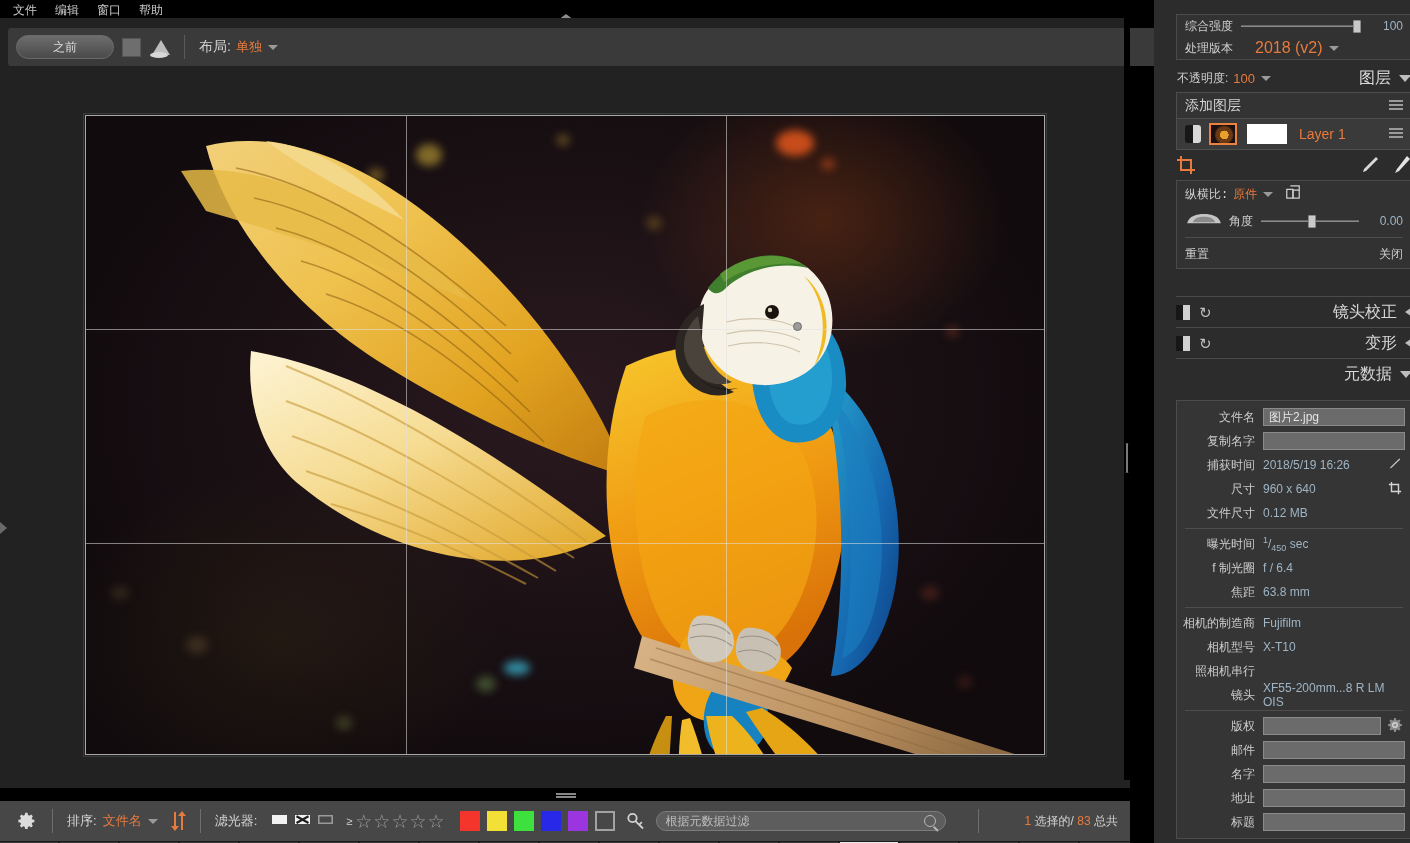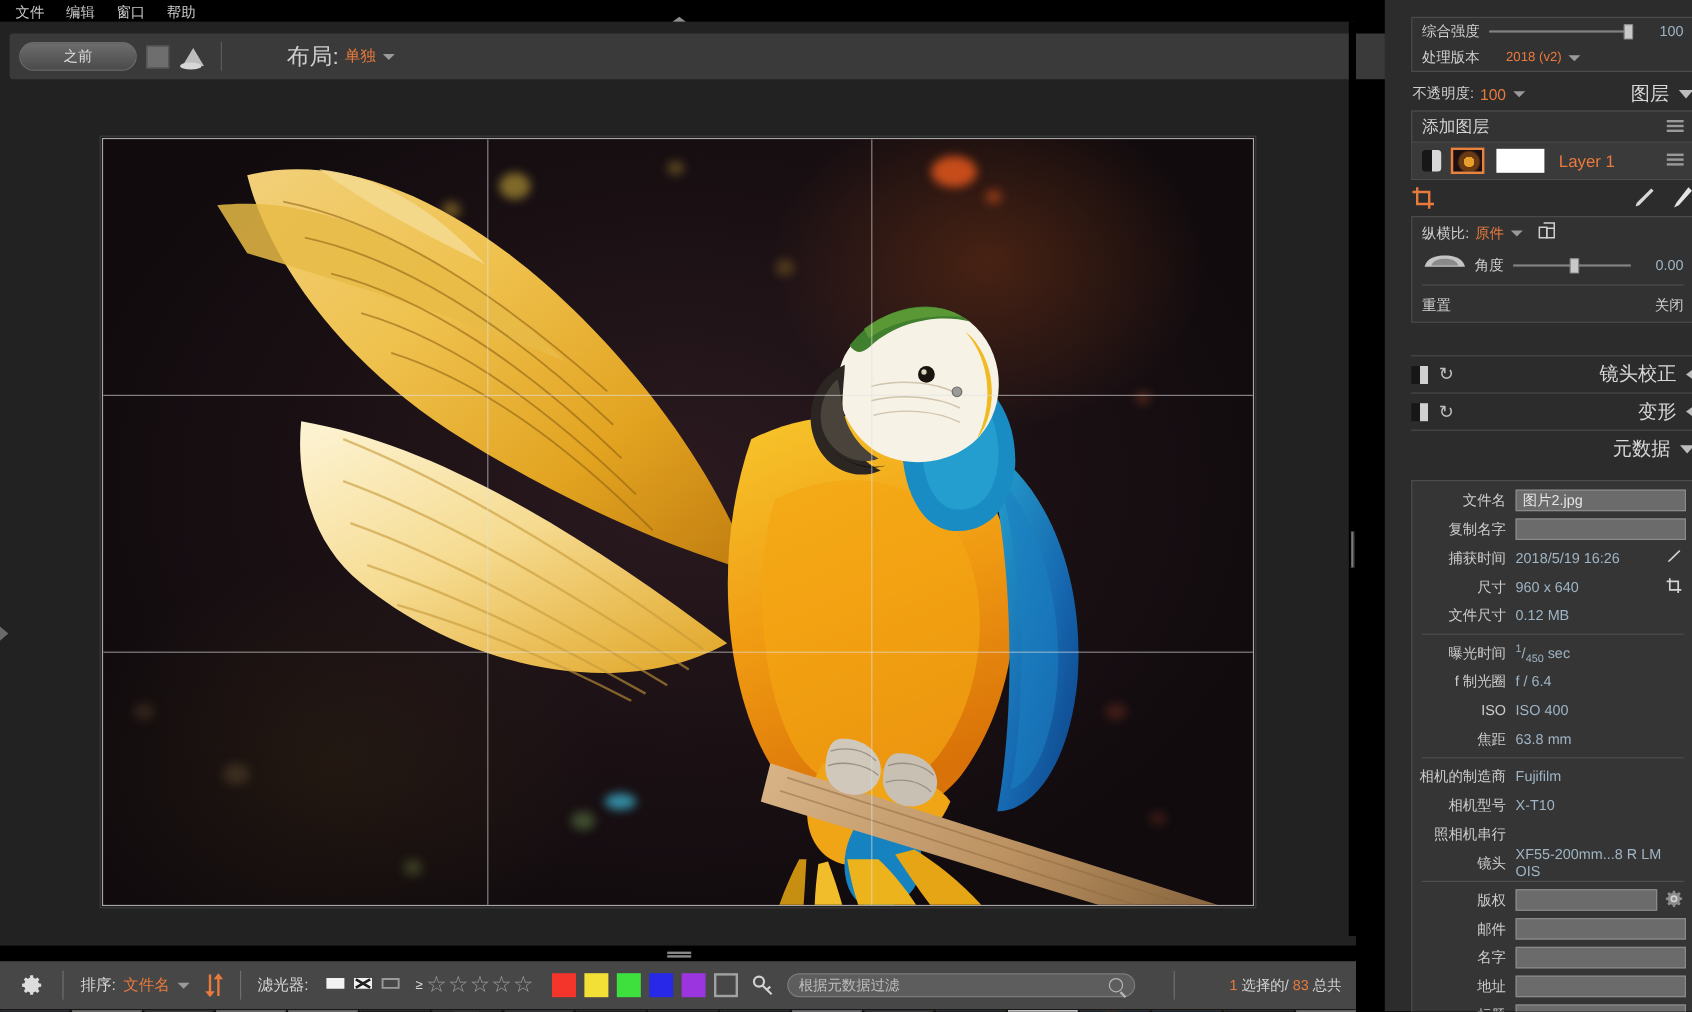--- a/index.html
+++ b/index.html
@@ -47,21 +47,21 @@
   .cone-icon::before{
     content:""; position:absolute; left:4px; bottom:3px;
     border-left:9px solid transparent; border-right:9px solid transparent;
     border-bottom:15px solid #bdbdbd;
   }
   .cone-icon::after{
     content:""; position:absolute; left:2px; bottom:0px; width:18px;height:6px;
     background:#d7d7d7; border-radius:50%;
   }
   .tb-sep { width:1px; height:24px; background:#5a5a5a; margin:0 14px; }
-  .layout-lbl { color:#cfcfcf; font-size:19px;margin-left:40px; }
+  .layout-lbl { color:#cfcfcf; font-size:14px; }
   .layout-val { color:#e87a3c; font-size:13px; margin-left:5px; }
   .caret-dn {
     display:inline-block; width:0;height:0;margin-left:6px;
     border-left:5px solid transparent;border-right:5px solid transparent;
     border-top:5px solid #9a9a9a; vertical-align:middle;
   }
 
   .canvas-area {
     position:absolute; left:0; top:58px; width:1130px; height:712px; background:#222;
   }
@@ -509,21 +509,21 @@
       <div class="row">
         <span class="r-lbl">综合强度</span>
         <span class="slider">
           <span class="track"></span>
             <span class="knob" style="left:95%"></span>
         </span>
         <span class="num">100</span>
       </div>
       <div class="row">
         <span class="r-lbl">处理版本</span>
-        <span style="color:#e87a3c;font-size:11px;margin-left:22px;">2018 (v2)</span>
+        <span style="color:#e87a3c;font-size:16px;margin-left:22px;">2018 (v2)</span>
         <span class="caret-dn"></span>
       </div>
     </div>
 
     <div style="display:flex;align-items:center;height:28px;padding:0 23px;margin-top:4px;">
       <span class="r-lbl">不透明度:</span>
       <span style="color:#e87a3c;font-size:13px;margin-left:5px;">100</span>
       <span class="caret-dn"></span>
       <span style="margin-left:auto;color:#d8d8d8;font-size:16px;">图层</span>
       <span class="tri-d"></span>
@@ -565,21 +565,21 @@
         </span>
         <span class="brush" style="margin-left:8px;">
           <svg viewBox="0 0 22 20" width="22" height="20">
             <path fill="#e4e4e4" d="M17 1l3 3-11 12-4 2 2-4z"></path>
           </svg>
         </span>
       </span>
     </div>
 
     <div class="panel-box">
-      <div class="row" style="height:26px;">
+      <div class="row" style="height:26px;font-family:Liberation Mono, monospace;">
         <span class="r-lbl">纵横比:</span>
         <span style="color:#e87a3c;font-size:12px;margin-left:5px;">原件</span>
         <span class="caret-dn"></span>
         <span style="margin-left:12px;">
           <svg viewBox="0 0 18 18" width="16" height="16">
             <path fill="none" stroke="#cfcfcf" stroke-width="1.4" d="M2 6h7v10H2zM6 2h10v5"></path>
             <path fill="none" stroke="#cfcfcf" stroke-width="1.4" d="M9 7h7v9H9z"></path>
           </svg>
         </span>
       </div>
@@ -666,25 +666,20 @@
         <span class="md-lbl">曝光时间</span>
         <span class="md-val" style="flex:1"><sup>1</sup>/<sub>450</sub><span> sec</span></span>
         <span class="md-icn"></span>
       </div>
       <div class="md-row">
         <span class="md-lbl">f 制光圈</span>
         <span class="md-val" style="flex:1;">f / 6.4</span>
         <span class="md-icn"></span>
       </div>
       <div class="md-row">
-        <span class="md-lbl">ISO</span>
-        <span class="md-val" style="flex:1">ISO 400</span>
-        <span class="md-icn"></span>
-      </div>
-      <div class="md-row">
         <span class="md-lbl">焦距</span>
         <span class="md-val" style="flex:1">63.8 mm</span>
         <span class="md-icn"></span>
       </div>
 
       <div class="md-div"></div>
 
       <div class="md-row">
         <span class="md-lbl">相机的制造商</span>
         <span class="md-val" style="flex:1">Fujifilm</span>

